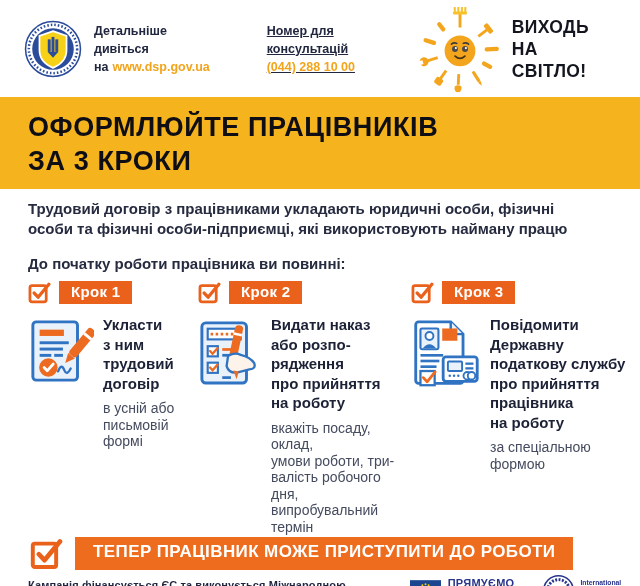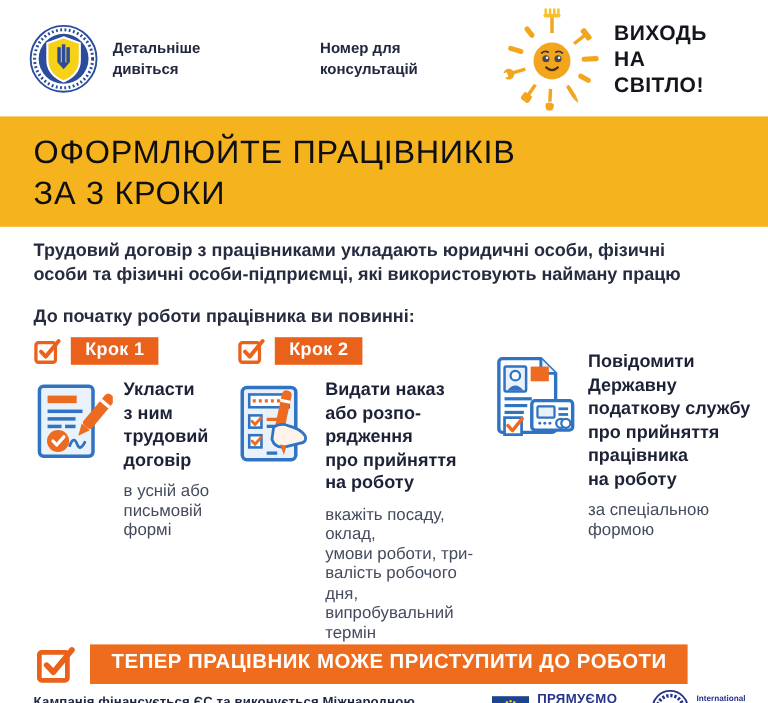--- a/index.html
+++ b/index.html
@@ -6,28 +6,28 @@
   html,body { background:#ffffff; }
   .poster {
     position:relative; width:640px; height:586px; background:#ffffff;
     font-family:"Liberation Sans", sans-serif; color:#1E2340; overflow:hidden;
   }
   
   .header { height:97px; display:flex; align-items:center; padding:0 16px 0 24px; }
   .hdr-col { line-height:18px; font-size:12.5px; font-weight:700; color:#222740; }
   .hdr-col .link { color:#F2A41C; }
   .col-details { margin-left:12px; }
-  .col-consult { margin-left:44px; }
+  .col-consult { margin-left:44px;text-decoration:underline; }
   .prefix { margin-right:4px; }
   .mascot-wrap { margin-left:auto; display:flex; align-items:center; gap:8px; padding-right:10px; }
   .slogan { font-size:17.5px; font-weight:900; line-height:22px; color:#14161F; letter-spacing:.4px; white-space:pre-line; }
   
   .title-banner { height:92px; background:#F5B41D; padding:13px 28px 0 28px; }
   .title-banner h1 {
-    font-size:27px; font-weight:400; letter-spacing:.6px; line-height:34px;
+    font-size:27px; font-weight:700; letter-spacing:.6px; line-height:34px;
     color:#0E0E14; white-space:pre-line; text-transform:uppercase;
   }
   
   .intro { padding:10px 28px 0 28px; height:92px; }
   .intro p { font-size:15px; font-weight:600; line-height:19.5px; color:#272B3F; white-space:pre-line; }
   .intro .lead { margin-top:16px; }
   
   .steps { display:flex; padding:0 8px 0 28px; min-height:200px; }
   .step-1 { width:170px; } .step-2 { width:213px; } .step-3 { width:221px; }
   .step-head { display:flex; align-items:flex-end; gap:8px; }
@@ -72,24 +72,28 @@
           <rect x="24.6" y="20" width="3" height="13"></rect>
           <rect x="28.5" y="17.5" width="3" height="17"></rect>
           <rect x="32.4" y="20" width="3" height="13"></rect>
           <path d="M24.6 33 h10.8 l-5.4 6 z"></path>
         </g>
       </svg>
     </span>
 
     <div class="hdr-col col-details">
       <div>Детальніше дивіться</div>
+      <div>
+        <span class="prefix">на</span><span class="link">www.dsp.gov.ua</span>
+      </div>
     </div>
 
     <div class="hdr-col col-consult">
       <div>Номер для консультацій</div>
+      <div class="link">(044) 288 10 00</div>
     </div>
 
     <div class="mascot-wrap">
       <span>
         <svg width="88" height="86" viewBox="0 0 96 96">
           <g fill="#F3A51D">
 
             <rect x="46.4" y="9" width="3.2" height="15"></rect>
             <rect x="40" y="6" width="16" height="3.6" rx="1.8" fill="#F7C12C"></rect>
             <rect x="41" y="1.2" width="2.3" height="5.6" fill="#F7C12C"></rect>
@@ -238,20 +242,29 @@
 на роботу</div>
           <div class="step-note">вкажіть посаду, оклад,
 умови роботи, три-
 валість робочого дня,
 випробувальний термін</div>
         </div>
       </div>
     </div>
 
     <div class="step step-3">
+      <div class="step-head">
+        <span>
+          <svg width="23" height="23" viewBox="0 0 26 26">
+            <rect x="2.2" y="5.2" width="18.4" height="18.4" rx="2.4" fill="#fff" stroke="#E9611A" stroke-width="3.1"></rect>
+            <path d="M7 13.6 l4.4 4.7 L23.6 3.6" fill="none" stroke="#E9611A" stroke-width="3.7" stroke-linecap="round" stroke-linejoin="round"></path>
+          </svg>
+        </span>
+        <span class="badge">Крок 3</span>
+      </div>
       <div class="step-body">
         <span class="step-icon">
           <svg width="70" height="78" viewBox="0 0 74 82">
             <path d="M8 7 h34 l13 13 v49 a3 3 0 0 1 -3 3 h-44 a3 3 0 0 1 -3 -3 v-59 a3 3 0 0 1 3 -3 z" fill="#fff" stroke="#2F73C2" stroke-width="3"></path>
             <path d="M42 7 v13 h13" fill="#E9F1FA" stroke="#2F73C2" stroke-width="2.6"></path>
             <rect x="10" y="14" width="19" height="22" rx="1.5" fill="#E9F1FA" stroke="#2F73C2" stroke-width="2.2"></rect>
             <circle cx="19.5" cy="22" r="4.2" fill="#fff" stroke="#2F73C2" stroke-width="2"></circle>
             <path d="M12.5 35 q7 -8.5 14 0 z" fill="#2F73C2"></path>
             <rect x="33" y="14" width="16" height="13" fill="#ED6B21"></rect>
             <rect x="10" y="41" width="24" height="2.8" fill="#2F73C2"></rect>

